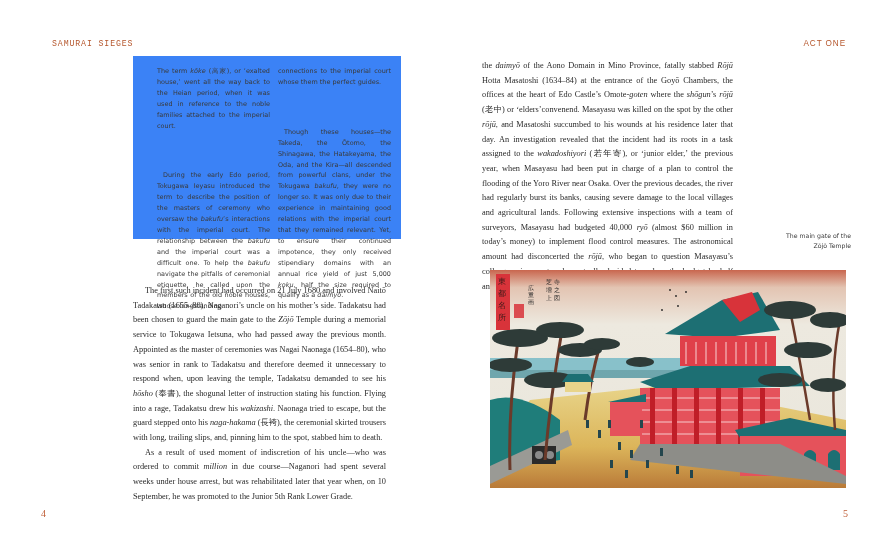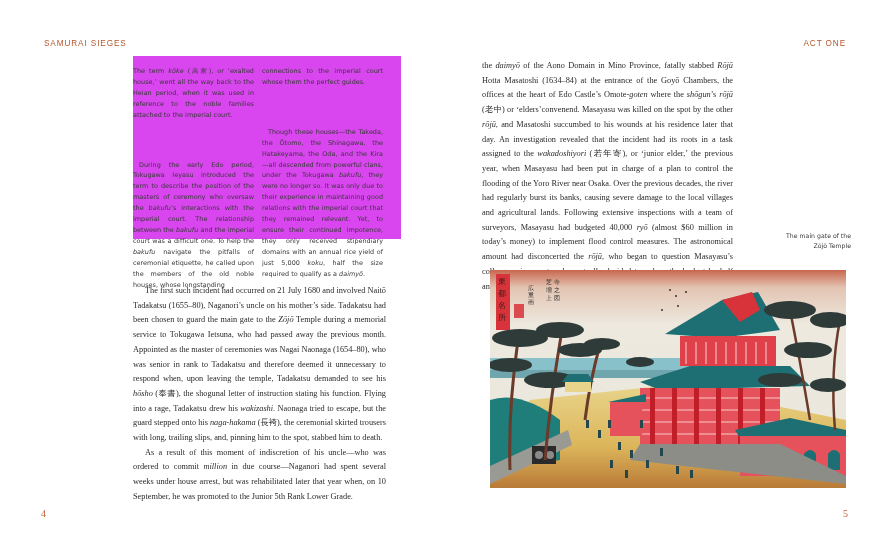--- a/index.html
+++ b/index.html
@@ -9,37 +9,37 @@
     .page { position: absolute; top: 0; height: 550px; }
     .page-left { left: 0; width: 445px; }
     .page-right { left: 445px; width: 445px; }
 
     .running-head {
       position: absolute; top: 39px;
       font-family: "Liberation Sans", sans-serif;
       font-size: 8.2px; letter-spacing: 0.9px;
       color: #b5562c; text-transform: uppercase;
     }
-    .running-head.left { left: 44px; }
+    .running-head.left { left: 52px; font-family: Liberation Mono, monospace; }
     .running-head.right { right: 44px; }
 
     .folio {
       position: absolute; top: 508px;
       font-family: "Liberation Serif", serif;
       font-size: 10px; color: #c0603a;
     }
     .folio.left { left: 41px; }
     .folio.right { right: 42px; }
 
     
     .sidebar-box {
       position: absolute; left: 133px; top: 56px;
       width: 268px; height: 183px;
-      background: #d946ef;
-      padding: 10px 10px 0 0;
+      background: #3b82f6;
+      padding: 10px 10px 0 24px;
       display: flex; gap: 8px;
     }
     .sidebar-col {
       width: 121px;
       font-family: "DejaVu Sans", sans-serif;
       font-size: 6.45px; line-height: 10.9px;
       color: #3a3a3a; text-align: justify;
       letter-spacing: 0.02px;
     }
     .sidebar-col p { text-indent: 0; }
@@ -93,21 +93,21 @@
         <p class="indent"><span>During the early Edo period, Tokugawa Ieyasu introduced the term to describe the position of the masters of ceremony who oversaw the </span><i>bakufu</i><span>’s interactions with the imperial court. The relationship between the </span><i>bakufu</i><span> and the imperial court was a difficult one. To help the </span><i>bakufu</i><span> navigate the pitfalls of ceremonial etiquette, he called upon the members of the old noble houses, whose longstanding</span></p>
       </div>
     <div class="sidebar-col">
         <p class="noindent"><span>connections to the imperial court whose them the perfect guides.</span></p>
         <p class="indent"><span>Though these houses—the Takeda, the Ōtomo, the Shinagawa, the Hatakeyama, the Oda, and the Kira—all descended from powerful clans, under the Tokugawa </span><i>bakufu</i><span>, they were no longer so. It was only due to their experience in maintaining good relations with the imperial court that they remained relevant. Yet, to ensure their continued impotence, they only received stipendiary domains with an annual rice yield of just 5,000 </span><i>koku</i><span>, half the size required to qualify as a </span><i>daimyō</i><span>.</span></p>
       </div>
   </div>
 
   <div class="body-text left-body">
       <p><span>The first such incident had occurred on 21 July 1680 and involved Naitō Tadakatsu (1655–80), Naganori’s uncle on his mother’s side. Tadakatsu had been chosen to guard the main gate to the </span><i>Zōjō</i><span> Temple during a memorial service to Tokugawa Ietsuna, who had passed away the previous month. Appointed as the master of ceremonies was Nagai Naonaga (1654–80), who was senior in rank to Tadakatsu and therefore deemed it unnecessary to respond when, upon leaving the temple, Tadakatsu demanded to see his </span><i>hōsho</i><span> (奉書), the shogunal letter of instruction stating his function. Flying into a rage, Tadakatsu drew his </span><i>wakizashi</i><span>. Naonaga tried to escape, but the guard stepped onto his </span><i>naga-hakama</i><span> (長袴), the ceremonial skirted trousers with long, trailing slips, and, pinning him to the spot, stabbed him to death.</span></p>
-      <p><span>As a result of this moment of indiscretion of his uncle—who was ordered to commit </span><i>million</i><span> in due course—Naganori had spent several weeks under house arrest, but was rehabilitated later that year when, on 10 September, he was promoted to the Junior 5th Rank Lower Grade.</span></p>
+      <p><span>As a result of used moment of indiscretion of his uncle—who was ordered to commit </span><i>million</i><span> in due course—Naganori had spent several weeks under house arrest, but was rehabilitated later that year when, on 10 September, he was promoted to the Junior 5th Rank Lower Grade.</span></p>
     </div>
 
   <div class="folio left">4</div>
 </div>
 
 <div class="page page-right">
   <div class="running-head right">ACT ONE</div>
 
   <div class="body-text right-body">
       <p class="noindent"><span>the </span><i>daimyō</i><span> of the Aono Domain in Mino Province, fatally stabbed </span><i>Rōjū</i><span> Hotta Masatoshi (1634–84) at the entrance of the Goyō Chambers, the offices at the heart of Edo Castle’s Omote-</span><i>goten</i><span> where the </span><i>shōgun</i><span>’s </span><i>rōjū</i><span> (老中) or ‘elders’convenend. Masayasu was killed on the spot by the other </span><i>rōjū</i><span>, and Masatoshi succumbed to his wounds at his residence later that day. An investigation revealed that the incident had its roots in a task assigned to the </span><i>wakadoshiyori</i><span> (若年寄), or ‘junior elder,’ the previous year, when Masayasu had been put in charge of a plan to control the flooding of the Yoro River near Osaka. Over the previous decades, the river had regularly burst its banks, causing severe damage to the local villages and agricultural lands. Following extensive inspections with a team of surveyors, Masayasu had budgeted 40,000 </span><i>ryō</i><span> (almost $60 million in today’s money) to implement flood control measures. The astronomical amount had disconcerted the </span><i>rōjū</i><span>, who began to question Masayasu’s colleagues in secret and eventually decided to reduce the budget by half and remove the </span><i>wakadoshiyori</i><span> from the project.</span></p>

